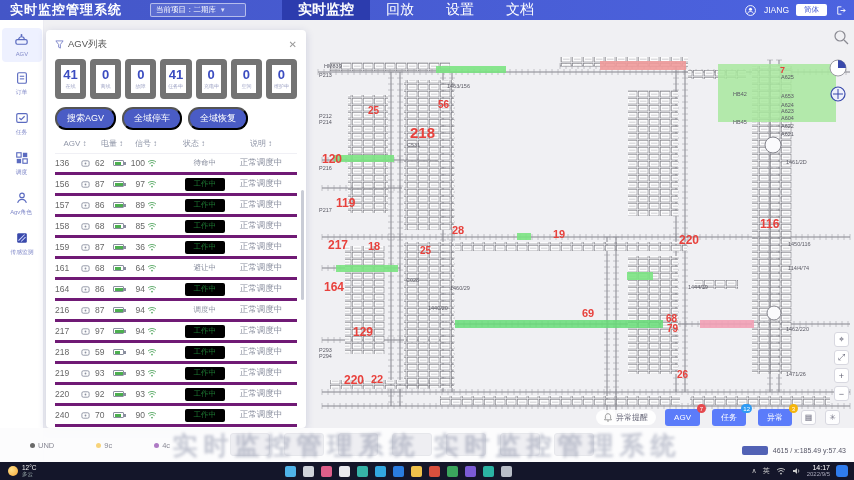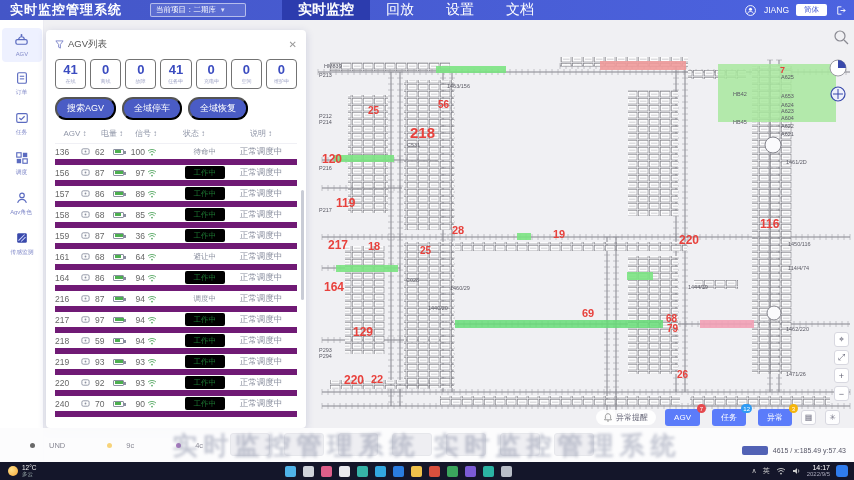--- a/index.html
+++ b/index.html
@@ -25,28 +25,28 @@
   .side-item{width:40px;padding:4px 0 5px;display:flex;flex-direction:column;align-items:center;gap:2px;border-radius:4px;cursor:pointer;}
   .side-item.active{background:#eef1ff;}
   .side-item .lbl{font-size:6.5px;color:#8089c9;white-space:nowrap;transform:scale(.9);}
   .side-item .ic{width:16px;height:16px;display:flex;align-items:center;justify-content:center;}
 
   
   .panel{position:absolute;left:46px;top:10px;width:260px;height:398px;background:#fff;border-radius:4px;box-shadow:0 2px 8px rgba(40,50,120,.18);z-index:45;padding:8px 9px 0;overflow:hidden;}
   .phead{display:flex;align-items:center;font-size:9.5px;color:#555;gap:4px;}
   .phead .x{margin-left:auto;color:#999;font-size:10px;cursor:pointer;}
   .stats{display:flex;gap:4px;margin-top:8px;}
-  .stat{flex:1;border:1px solid #737373;border-radius:4px;text-align:center;padding:3px 0 2px;cursor:pointer;}
+  .stat{flex:1;border:6px solid #737373;border-radius:4px;text-align:center;padding:3px 0 2px;cursor:pointer;}
   .stat .num{font-size:13px;font-weight:bold;color:#3b4cc0;line-height:14px;}
   .stat .sl{font-size:6px;color:#a3a8c8;transform:scale(.85);white-space:nowrap;}
   .btnrow{display:flex;gap:6px;margin-top:8px;}
   .pbtn{background:#4a5cc5;color:#fff;font-size:9px;border-radius:11px;padding:3px 10px;cursor:pointer;white-space:nowrap;}
   .selrow{font-size:8px;color:#888;margin-top:8px;}
   .thead{display:flex;align-items:center;margin-top:8px;padding-bottom:4px;border-bottom:1px solid #f0f0f5;color:#9096a8;font-size:8px;}
-  .trow{display:flex;align-items:center;height:21px;border-bottom:6px solid #701a75;font-size:8.5px;color:#666;}
+  .trow{display:flex;align-items:center;height:21px;border-bottom:3px solid #701a75;font-size:8.5px;color:#666;}
   .c-id{width:26px;}
   .c-v{width:14px;display:flex;}
   .c-bat{width:18px;text-align:left;padding-right:2px;}
   .c-bi{width:16px;display:flex;align-items:center;}
   .c-sig{width:18px;text-align:right;padding-right:2px;}
   .c-wifi{width:16px;display:flex;align-items:center;}
   .c-st{width:62px;display:flex;justify-content:flex-end;}
   .c-desc{flex:1;text-align:center;color:#8a8f9f;}
   .badge{font-size:7.5px;border-radius:2px;padding:1.5px 9px;white-space:nowrap;}
   .badge.green{background:#000000;color:#1d7a33;}
@@ -65,21 +65,21 @@
   .alarm-pill{display:flex;align-items:center;gap:4px;background:rgba(255,255,255,.9);border-radius:9px;padding:2px 8px;font-size:8px;color:#667;}
   .mbtn{position:relative;background:#5b7cfa;color:#fff;font-size:8px;border-radius:3px;padding:3px 9px;cursor:pointer;}
   .mbadge{position:absolute;top:-5px;right:-6px;min-width:9px;height:9px;border-radius:5px;color:#fff;font-size:6px;display:flex;align-items:center;justify-content:center;padding:0 2px;}
   .miconbtn{width:15px;height:15px;background:rgba(255,255,255,.85);border:1px solid #d8d8e0;border-radius:3px;font-size:8px;color:#778;display:flex;align-items:center;justify-content:center;cursor:pointer;}
 
   
   .legend-strip{position:absolute;left:0;right:0;bottom:0;height:34px;background:rgba(252,252,253,.94);z-index:50;overflow:hidden;}
   .ghosts{position:absolute;left:230px;top:5px;display:flex;gap:14px;opacity:.55;}
   .ghost{width:40px;height:23px;background:#e3e4ea;border-radius:3px;border:1px solid #d5d6de;}
   .legend{position:absolute;left:30px;top:13px;display:flex;gap:42px;opacity:.7;}
-  .litem{display:flex;align-items:center;gap:14px;font-size:7.5px;color:#556;text-align:center;}
+  .litem{display:flex;align-items:center;gap:3px;font-size:7.5px;color:#556;text-align:center;}
   .ldot{width:5px;height:5px;border-radius:50%;}
   .watermark{position:absolute;left:0;right:0;top:1px;text-align:center;font-size:25px;font-weight:bold;color:#6b7390;opacity:.4;filter:blur(1.6px);letter-spacing:6px;white-space:nowrap;}
   .coords{position:absolute;right:8px;top:18px;font-size:7px;color:#556;display:flex;align-items:center;gap:5px;}
   .scale-ic{width:26px;height:9px;background:#3446a8;border-radius:2px;opacity:.85;}
 
   
   .taskbar{position:absolute;left:0;right:0;bottom:0;height:18px;background:#14162a;display:flex;align-items:center;z-index:70;color:#ddd;}
   .weather{display:flex;align-items:center;gap:4px;padding:0 8px;}
   .sun{width:10px;height:10px;border-radius:50%;background:radial-gradient(circle at 35% 35%,#ffe08a,#f6a83a);}
   .wtxt{display:flex;flex-direction:column;line-height:6px;}

